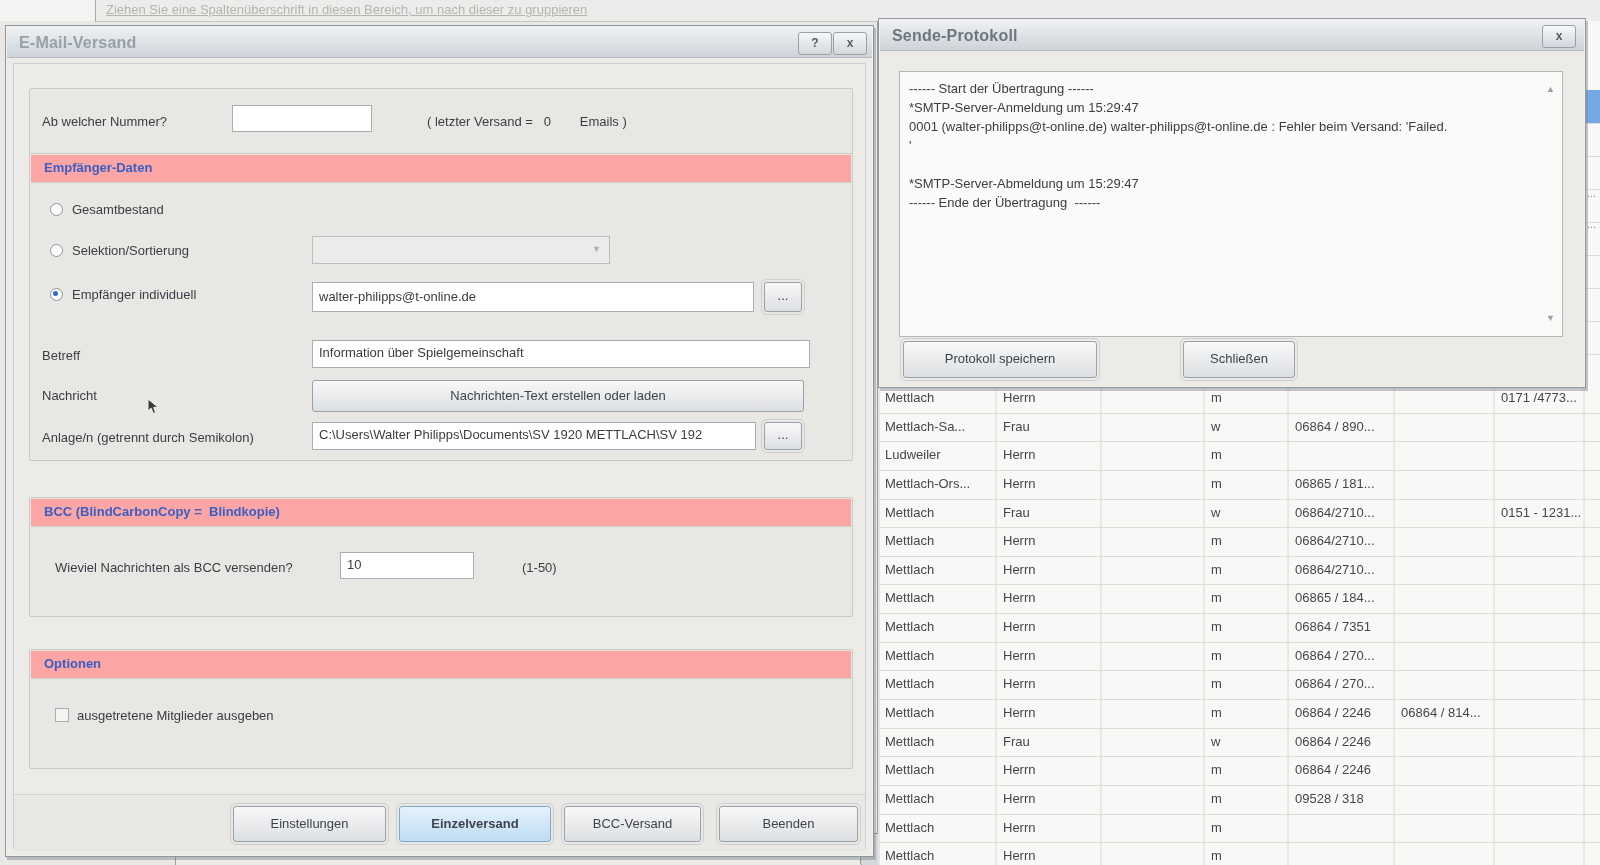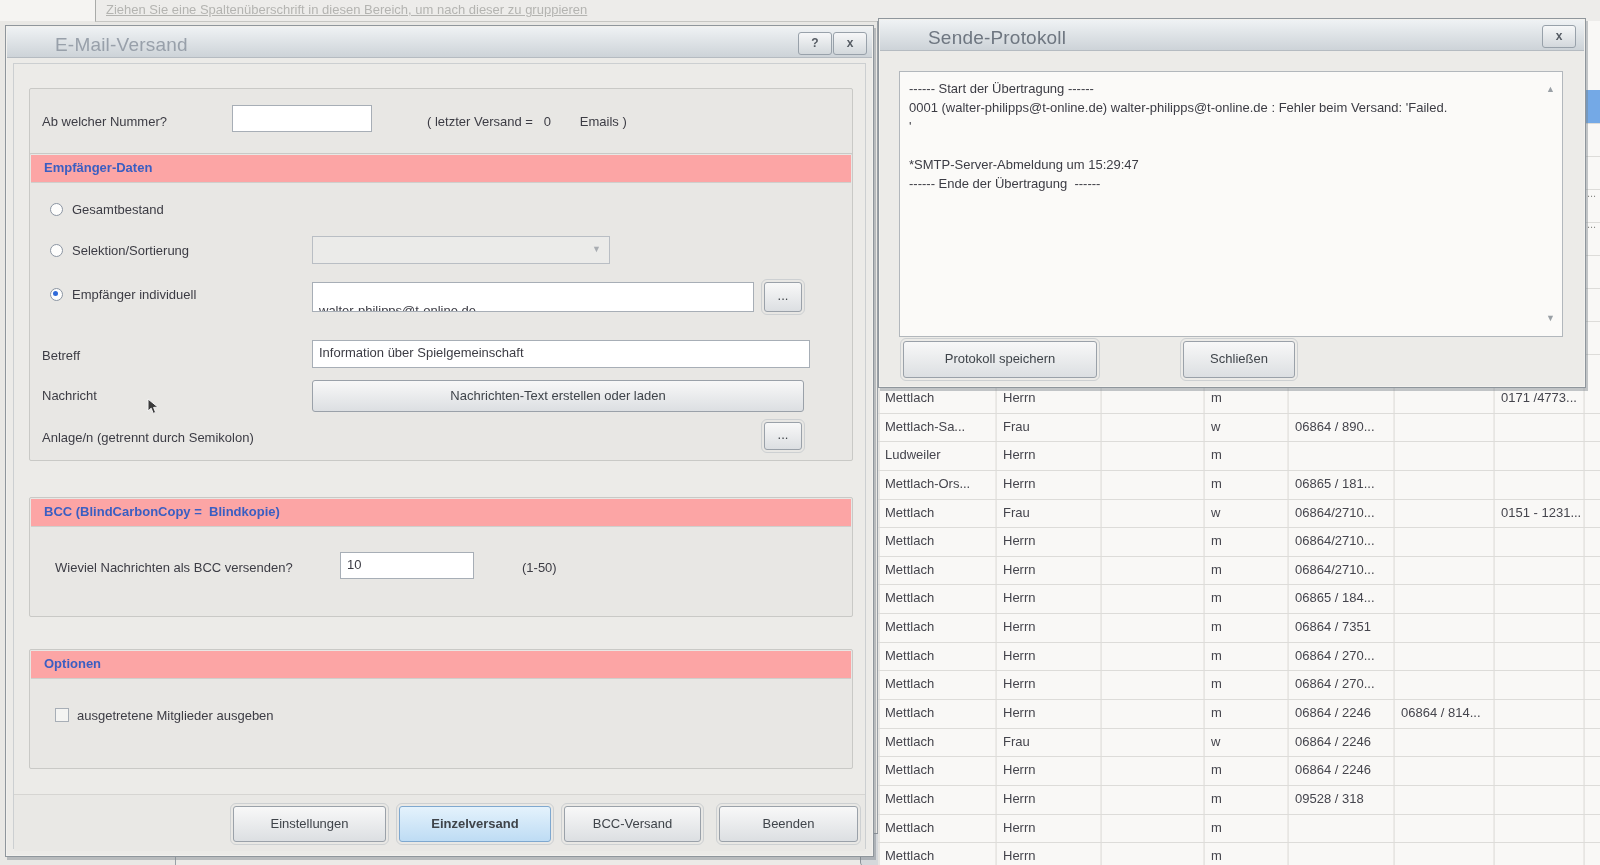--- a/index.html
+++ b/index.html
@@ -29,21 +29,21 @@
   .bottom-strip{position:absolute;left:175px;top:856px;width:702px;height:9px;background:#eceae7;
                 border-top:1px solid #9aa0a6;border-left:1px solid #9aa0a6;}
   .corner-el{position:absolute;left:860px;top:833px;width:17px;height:32px;background:#d5d8db;
              border:1px solid #8a9097;border-right:none;border-radius:5px 0 0 5px;}
 
   
   .dlg{position:absolute;background:#ecebe8;border:1px solid #8f969c;
        box-shadow:2px 3px 0 rgba(125,132,139,.45),0 0 0 1px #f2f1ee inset;}
   .titlebar{position:absolute;left:1px;right:1px;top:1px;height:30px;
             background:linear-gradient(#eff2f4,#cdd3d8);border-bottom:1px solid #b5bbc1;}
-  .title{position:absolute;left:12px;top:7px;font-weight:400;font-size:19px;letter-spacing:.2px;margin-left:36px;}
+  .title{position:absolute;left:12px;top:7px;font-weight:700;font-size:16px;letter-spacing:.2px;}
   .cap-btn{position:absolute;top:5px;width:32px;height:21px;border:1px solid #98a1aa;border-radius:3px;
            background:linear-gradient(#f6f7f8,#d3d8dc);color:#555b63;font-weight:700;font-size:12px;
            text-align:center;line-height:20px;cursor:default;}
   .frame{position:absolute;left:7px;right:7px;top:37px;bottom:7px;border:1px solid #cccfd1;}
 
   
   #email-dlg{left:5px;top:25px;width:867px;height:830px;}
   #email-dlg .title{color:#98a0aa;}
   .gbox{position:absolute;background:#e8e7e4;border:1px solid #c9c9c6;border-radius:2px;}
   .gbox .ghead{position:absolute;left:1px;right:1px;top:1px;height:27px;background:#fca5a5;
@@ -306,30 +306,31 @@
 
       <div class="radio" style="left:20px;top:90px"></div>
       <span class="lbl" style="left:42px;top:89px">Selektion/Sortierung</span>
       <div class="combo" style="left:282px;top:82px;width:298px;height:28px">
         <span></span>
         <span class="arr">▼</span>
       </div>
 
       <div class="radio checked" style="left:20px;top:134px"></div>
       <span class="lbl" style="left:42px;top:133px">Empfänger individuell</span>
-      <div class="tinput" style="left:282px;top:128px;width:442px;height:30px;padding-top:20px">walter-philipps@t-online.de</div>
+      <div class="tinput" style="left:282px;top:128px;width:442px;height:30px;padding-top:6px">walter-philipps@t-online.de</div>
       <div class="btn" style="left:734px;top:128px;width:38px;height:30px;line-height:26px">...</div>
 
       <span class="lbl" style="left:12px;top:194px">Betreff</span>
       <div class="tinput" style="left:282px;top:186px;width:498px;height:28px">Information über Spielgemeinschaft</div>
 
       <span class="lbl" style="left:12px;top:234px">Nachricht</span>
       <div class="btn" style="left:282px;top:226px;width:492px;height:32px;line-height:30px;outline:none">Nachrichten-Text erstellen oder laden</div>
 
       <span class="lbl" style="left:12px;top:276px">Anlage/n (getrennt durch Semikolon)</span>
+      <div class="tinput" style="left:282px;top:268px;width:444px;height:28px">C:\Users\Walter Philipps\Documents\SV 1920 METTLACH\SV 192</div>
       <div class="btn" style="left:734px;top:268px;width:38px;height:28px;line-height:24px">...</div>
     </div>
 
     <div class="gbox" style="left:23px;top:471px;width:822px;height:118px">
       <div class="ghead">
         <span>BCC (BlindCarbonCopy =  Blindkopie)</span>
       </div>
       <span class="lbl" style="left:25px;top:62px">Wieviel Nachrichten als BCC versenden?</span>
       <div class="tinput" style="left:310px;top:54px;width:134px;height:27px">10</div>
       <span class="lbl" style="left:492px;top:62px">(1-50)</span>
@@ -354,20 +355,21 @@
     <path d="M1,1 L1,13 L4.2,10.2 L6.2,15.4 L8.6,14.4 L6.6,9.4 L11,9.2 Z" fill="#3a3a3a" stroke="#f5f5f5" stroke-width="1"></path>
   </svg>
 
   <div class="dlg" id="proto-dlg">
     <div class="titlebar">
       <span class="title">Sende-Protokoll</span>
       <div class="cap-btn" style="right:8px">x</div>
     </div>
     <div class="log">
       <div>------ Start der Übertragung ------</div>
+      <div>*SMTP-Server-Anmeldung um 15:29:47</div>
       <div>0001 (walter-philipps@t-online.de) walter-philipps@t-online.de : Fehler beim Versand: 'Failed.</div>
       <div>'</div>
       <div>&nbsp;</div>
       <div>*SMTP-Server-Abmeldung um 15:29:47</div>
       <div>------ Ende der Übertragung  ------</div>
       <span class="scr" style="top:8px">▲</span>
       <span class="scr" style="bottom:8px">▼</span>
     </div>
     <div class="btn" style="left:24px;top:322px;width:194px;height:37px;line-height:34px">Protokoll speichern</div>
     <div class="btn" style="left:304px;top:322px;width:112px;height:37px;line-height:34px">Schließen</div>

